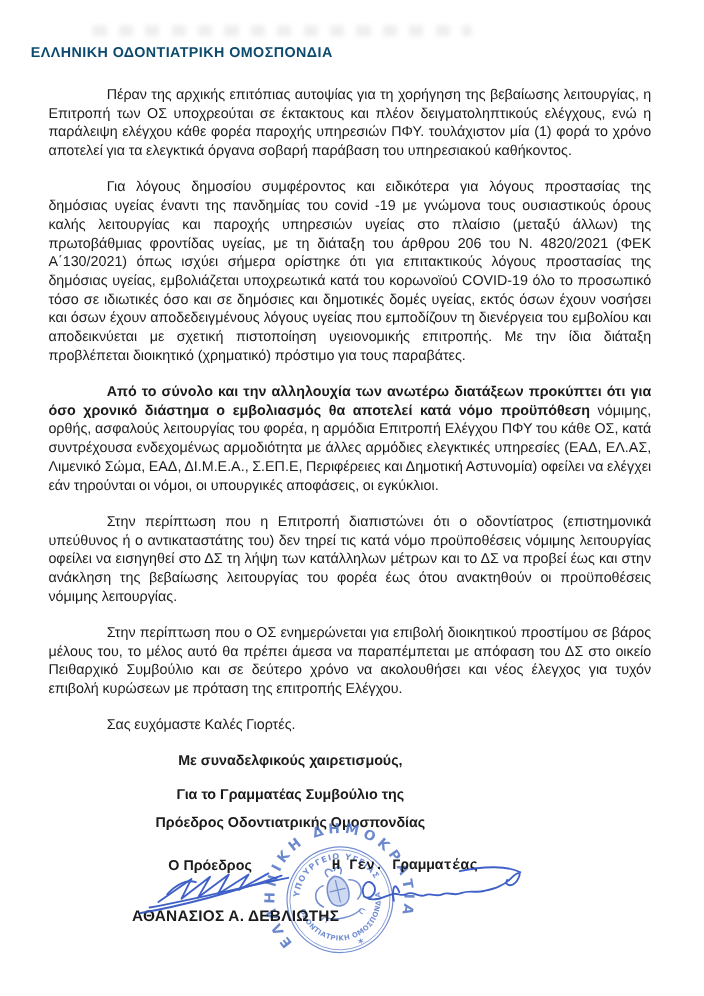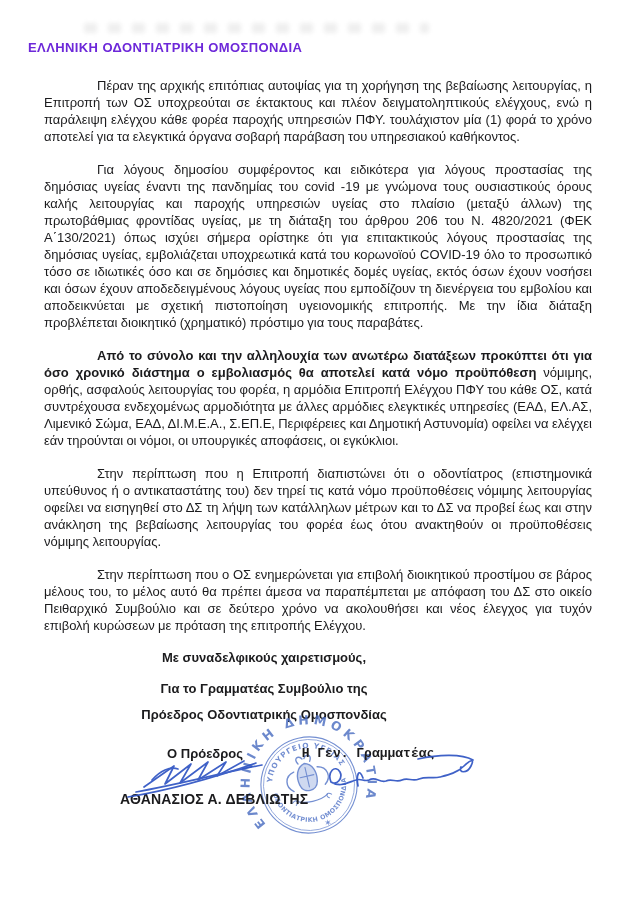--- a/index.html
+++ b/index.html
@@ -7,34 +7,34 @@
     position:relative;width:640px;height:905px;background:#ffffff;
     font-family:"Liberation Sans",sans-serif;color:#1b1b1d;overflow:hidden;
   }
   .scan-artifact{
     position:absolute;left:84px;top:23px;width:345px;height:10px;
     background:repeating-linear-gradient(90deg,#dcdcdc 0 13px,rgba(255,255,255,0) 13px 24px);
     opacity:.45;filter:blur(2px);
   }
   .content{position:absolute;left:28px;top:40px;width:580px;}
   h1.org-header{
-    font-size:13px;line-height:15px;font-weight:bold;color:#6d28d9;
+    font-size:13px;line-height:15px;font-weight:bold;color:#0c4a6e;
     letter-spacing:.4px;margin:0 0 22px 0;
   }
   p.body-par{
     margin:16px;font-size:13px;line-height:17px;text-align:justify;
     text-indent:53px;word-spacing:-0.3px;
   }
   p.body-par strong{font-weight:bold;}
   .closing{margin-top:8px;width:472px;text-align:center;font-weight:bold;}
   .closing p{margin:10px;font-size:13px;line-height:16px;}
   .closing p.salut{margin-bottom:15px;}
   .sig-area{position:relative;height:245px;margin-top:4px;font-weight:bold;}
   .sig-label{position:absolute;top:13px;font-size:13px;text-align:center;}
-  .sig-label.left{left:102px;width:150px;}
+  .sig-label.left{left:88px;width:150px;}
   .sig-label.right{left:265px;width:150px;font-family:Liberation Mono, monospace;}
   .sig-name{position:absolute;top:58px;font-size:14px;letter-spacing:.2px;white-space:nowrap;}
   .sig-name.left{left:92px;width:180px;}
   .sig-name.right{left:252px;width:180px;}
   .stamp-svg{position:absolute;left:196px;top:-33px;width:170px;height:170px;opacity:.82;filter:blur(.2px);}
   .signatures-svg{position:absolute;left:0;top:0;width:580px;height:245px;opacity:.92;}
 </style>
 </head>
 <body>
 
@@ -43,20 +43,21 @@
 
   <div class="content">
     <h1 class="org-header">ΕΛΛΗΝΙΚΗ ΟΔΟΝΤΙΑΤΡΙΚΗ ΟΜΟΣΠΟΝΔΙΑ</h1>
 
     <div>
         <p class="body-par"><span>Πέραν της αρχικής επιτόπιας αυτοψίας για τη χορήγηση της βεβαίωσης λειτουργίας, η Επιτροπή των ΟΣ υποχρεούται σε έκτακτους και πλέον δειγματοληπτικούς ελέγχους, ενώ η παράλειψη ελέγχου κάθε φορέα παροχής υπηρεσιών ΠΦΥ. τουλάχιστον μία (1) φορά το χρόνο αποτελεί για τα ελεγκτικά όργανα σοβαρή παράβαση του υπηρεσιακού καθήκοντος.</span></p>
         <p class="body-par"><span>Για λόγους δημοσίου συμφέροντος και ειδικότερα για λόγους προστασίας της δημόσιας υγείας έναντι της πανδημίας του covid -19 με γνώμονα τους ουσιαστικούς όρους καλής λειτουργίας και παροχής υπηρεσιών υγείας στο πλαίσιο (μεταξύ άλλων) της πρωτοβάθμιας φροντίδας υγείας, με τη διάταξη του άρθρου 206 του Ν. 4820/2021 (ΦΕΚ Α΄130/2021) όπως ισχύει σήμερα ορίστηκε ότι για επιτακτικούς λόγους προστασίας της δημόσιας υγείας, εμβολιάζεται υποχρεωτικά κατά του κορωνοϊού COVID-19 όλο το προσωπικό τόσο σε ιδιωτικές όσο και σε δημόσιες και δημοτικές δομές υγείας, εκτός όσων έχουν νοσήσει και όσων έχουν αποδεδειγμένους λόγους υγείας που εμποδίζουν τη διενέργεια του εμβολίου και αποδεικνύεται με σχετική πιστοποίηση υγειονομικής επιτροπής. Με την ίδια διάταξη προβλέπεται διοικητικό (χρηματικό) πρόστιμο για τους παραβάτες.</span></p>
         <p class="body-par"><strong>Από το σύνολο και την αλληλουχία των ανωτέρω διατάξεων προκύπτει ότι για όσο χρονικό διάστημα ο εμβολιασμός θα αποτελεί κατά νόμο προϋπόθεση</strong><span> νόμιμης, ορθής, ασφαλούς λειτουργίας του φορέα, η αρμόδια Επιτροπή Ελέγχου ΠΦΥ του κάθε ΟΣ, κατά συντρέχουσα ενδεχομένως αρμοδιότητα με άλλες αρμόδιες ελεγκτικές υπηρεσίες (ΕΑΔ, ΕΛ.ΑΣ, Λιμενικό Σώμα, ΕΑΔ, ΔΙ.Μ.Ε.Α., Σ.ΕΠ.Ε, Περιφέρειες και Δημοτική Αστυνομία) οφείλει να ελέγχει εάν τηρούνται οι νόμοι, οι υπουργικές αποφάσεις, οι εγκύκλιοι.</span></p>
         <p class="body-par"><span>Στην περίπτωση που η Επιτροπή διαπιστώνει ότι ο οδοντίατρος (επιστημονικά υπεύθυνος ή ο αντικαταστάτης του) δεν τηρεί τις κατά νόμο προϋποθέσεις νόμιμης λειτουργίας οφείλει να εισηγηθεί στο ΔΣ τη λήψη των κατάλληλων μέτρων και το ΔΣ να προβεί έως και στην ανάκληση της βεβαίωσης λειτουργίας του φορέα έως ότου ανακτηθούν οι προϋποθέσεις νόμιμης λειτουργίας.</span></p>
         <p class="body-par"><span>Στην περίπτωση που ο ΟΣ ενημερώνεται για επιβολή διοικητικού προστίμου σε βάρος μέλους του, το μέλος αυτό θα πρέπει άμεσα να παραπέμπεται με απόφαση του ΔΣ στο οικείο Πειθαρχικό Συμβούλιο και σε δεύτερο χρόνο να ακολουθήσει και νέος έλεγχος για τυχόν επιβολή κυρώσεων με πρόταση της επιτροπής Ελέγχου.</span></p>
+        <p class="body-par"><span>Σας ευχόμαστε Καλές Γιορτές.</span></p>
       </div>
 
     <div class="closing">
       <p class="salut">Με συναδελφικούς χαιρετισμούς,</p>
       <p>Για το Γραμματέας Συμβούλιο της</p>
       <p>Πρόεδρος Οδοντιατρικής Ομοσπονδίας</p>
     </div>
 
     <div class="sig-area">
 

